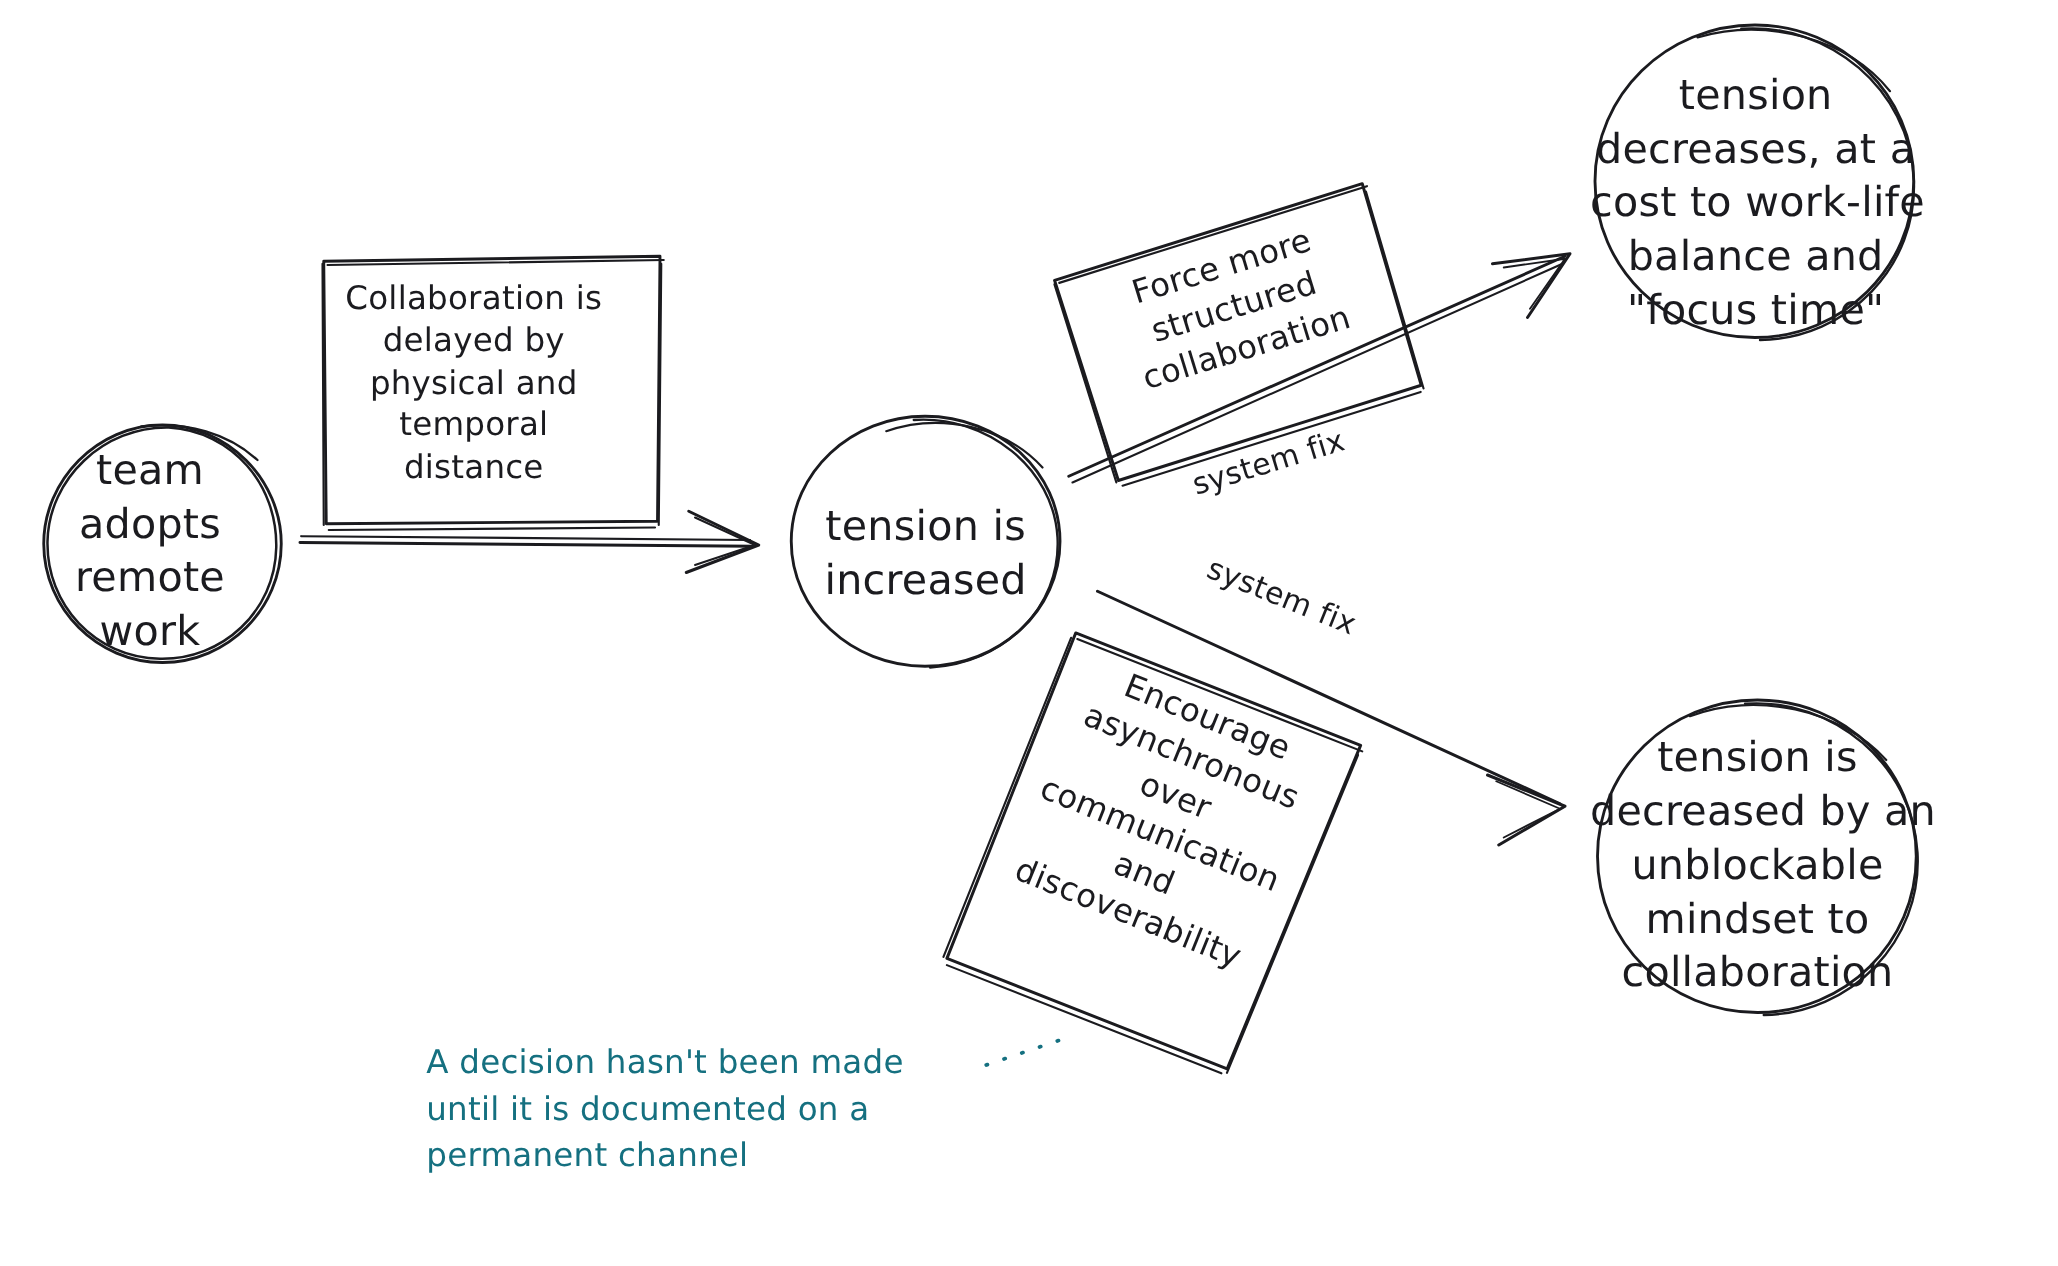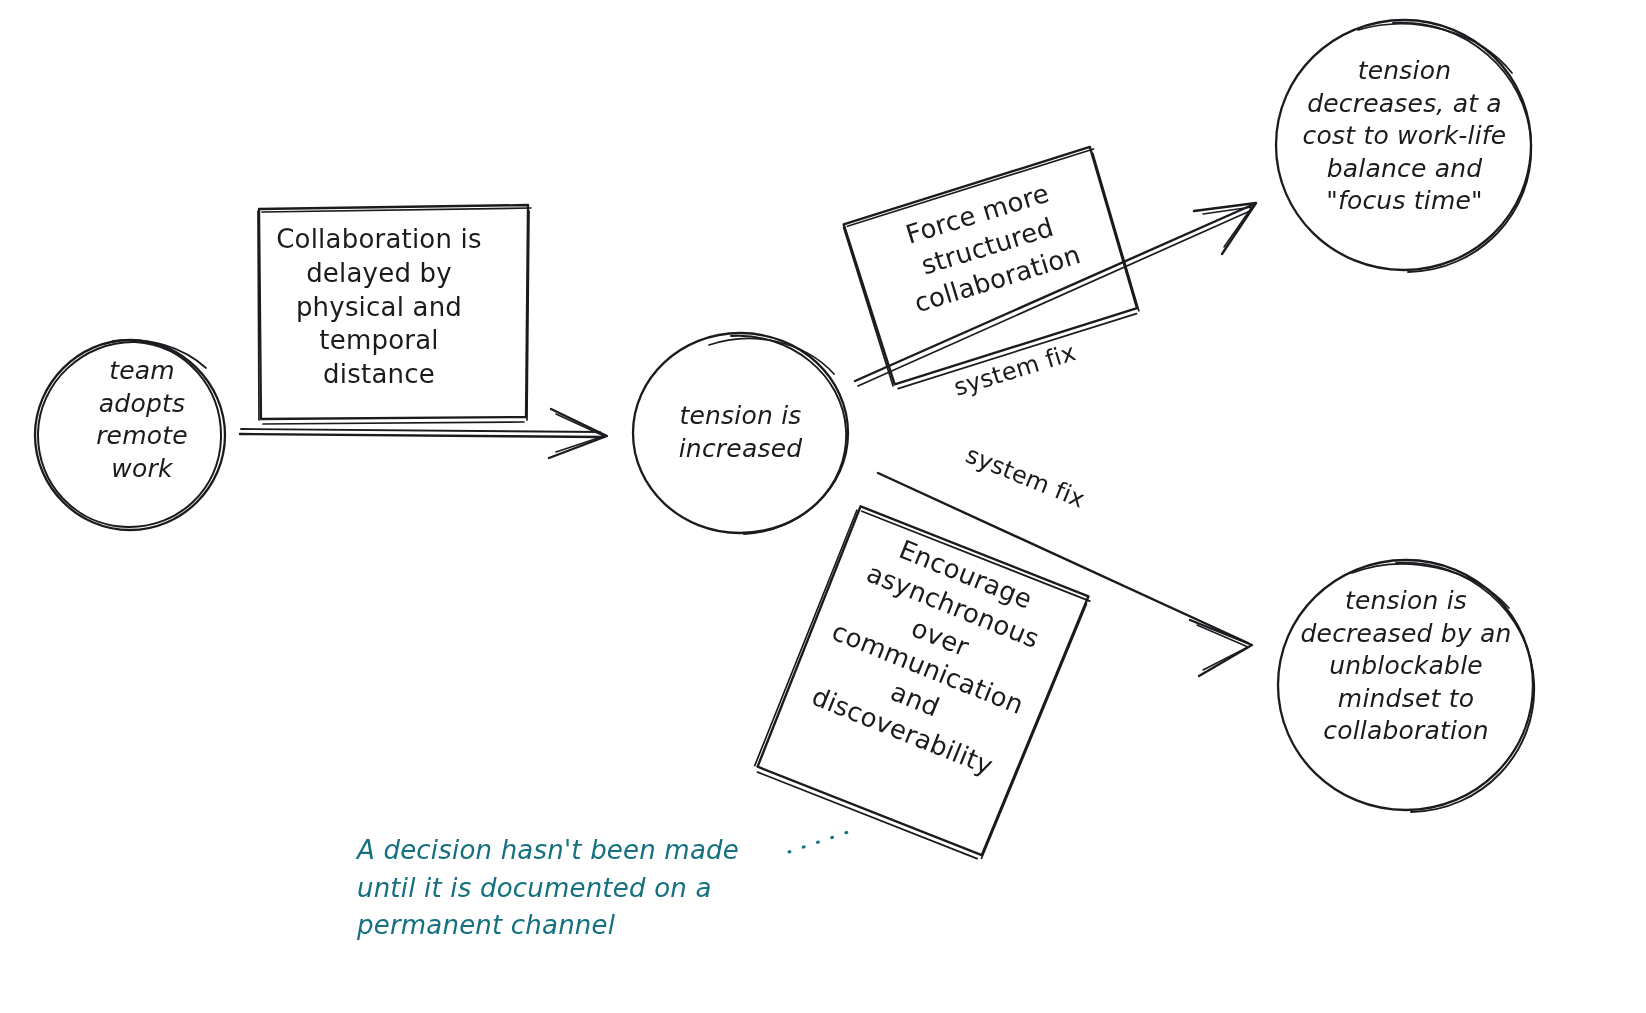--- a/index.html
+++ b/index.html
@@ -13,29 +13,27 @@
   .txt{
     position:absolute;
     font-family:"DejaVu Sans", sans-serif;
     color:#1b1b1f;
     white-space:pre;
     text-align:center;
     line-height:1.30;
     letter-spacing:0.2px;
     pointer-events:none;
   }
-  .node-label{font-size:25px;font-style:italic;}
+  .node-label{font-size:33px;}
   .box-label{font-size:26px;}
   .edge-label{font-size:24px;}
   .note{
     font-size:26px;
     text-align:left;
     line-height:1.45;
-    font-style:italic;
-    margin-left:16px;
   }
 </style>
 </head>
 <body>
 
 <svg id="canvas" viewBox="0 0 1646 1013" xmlns="http://www.w3.org/2000/svg">
 
   <g>
     <path d="M130 340 C 182 340 225 384 225 435 C 225 487 182 530 130 530 C 78 530 35 487 35 435 C 35 384 78 340 130 340 Z" fill="none" stroke="#1b1b1f" stroke-width="2.3" stroke-linecap="round"></path>
     <path d="M135 342 C 186 345 222 388 221 438 C 220 489 178 528 128 527 C 76 526 37 484 38 433 C 39 383 83 341 135 342" fill="none" stroke="#1b1b1f" stroke-width="2" stroke-linecap="round"></path>
@@ -93,21 +91,21 @@
     <path d="M1406 560 C 1476 560 1533 616 1533 685 C 1533 754 1476 810 1406 810 C 1335 810 1278 754 1278 685 C 1278 616 1335 560 1406 560 Z" fill="none" stroke="#1b1b1f" stroke-width="2.3" stroke-linecap="round"></path>
     <path d="M1396 563 C 1467 558 1530 612 1534 682 C 1538 753 1481 811 1411 812" fill="none" stroke="#1b1b1f" stroke-width="1.9" stroke-linecap="round"></path>
     <path d="M1352 573 C 1404 553 1472 567 1509 608" fill="none" stroke="#1b1b1f" stroke-width="1.7" stroke-linecap="round"></path>
   </g>
 
   <g>
     <path d="M789 852 L860 828" fill="none" stroke="#157080" stroke-width="3" stroke-linecap="round" stroke-dasharray="1 14"></path>
   </g>
 </svg>
 
-<div class="txt node-label" style="left:47px;top:355px;width:190px;">team
+<div class="txt node-label" style="left:25px;top:355px;width:190px;">team
 adopts
 remote
 work</div>
 
 <div class="txt box-label" style="left:258px;top:223px;width:242px;">Collaboration is
 delayed by
 physical and
 temporal
 distance</div>
 

